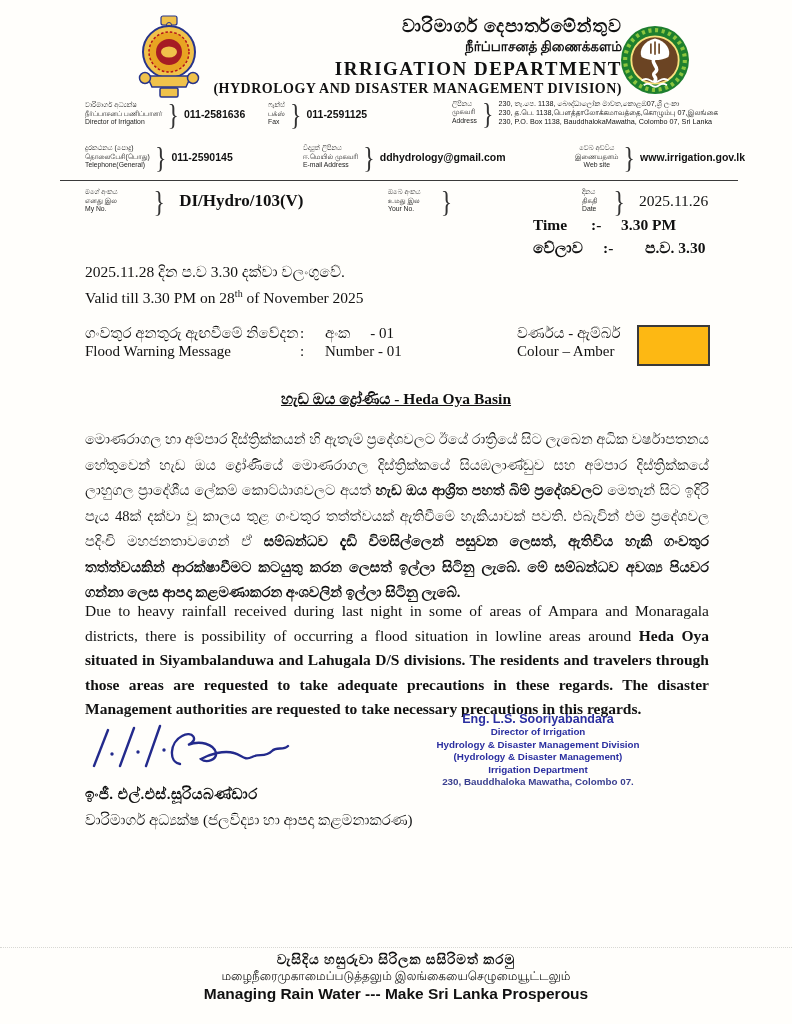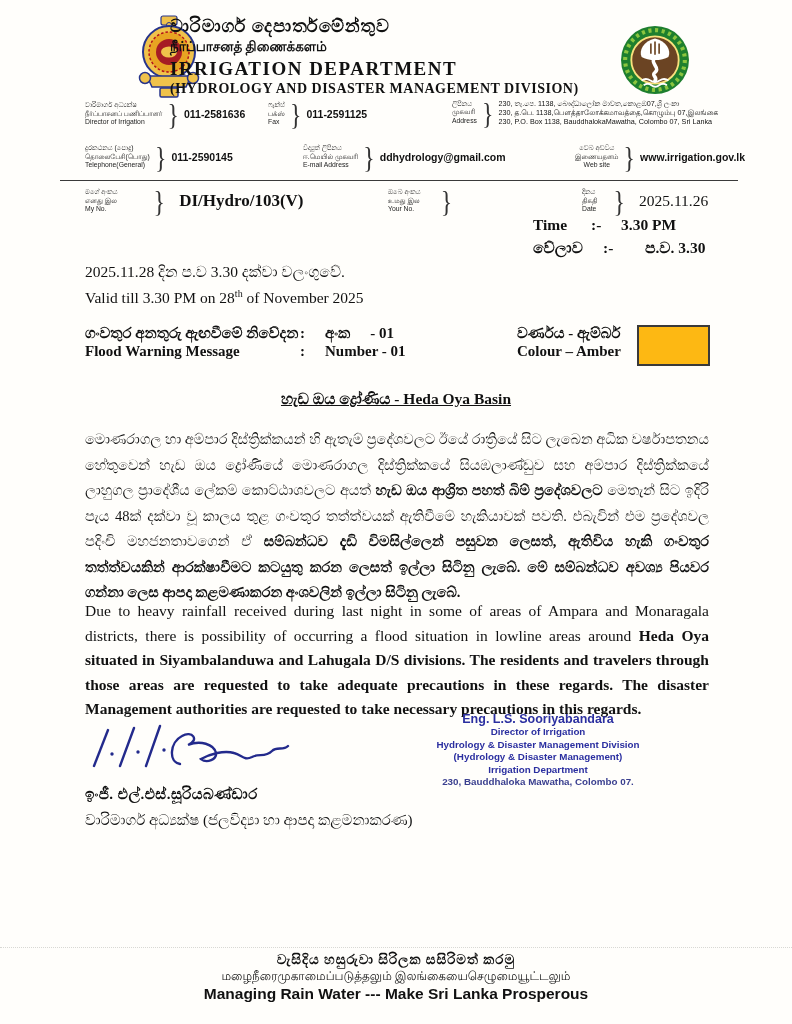--- a/index.html
+++ b/index.html
@@ -2,21 +2,21 @@
 <html><head>
 <meta charset="utf-8">
 <style>
   * { margin:0; padding:0; box-sizing:border-box; }
   body { background:#888; font-family:"Liberation Serif", serif; }
   .page { position:relative; width:792px; height:1024px; background:#fffefb; margin:0 auto; overflow:hidden; color:#111; }
 
   
   .emblem { position:absolute; left:137px; top:13px; width:64px; height:88px; }
   .dept-logo { position:absolute; left:620px; top:25px; width:70px; height:70px; }
-  .header-text { position:absolute; left:170px; top:16px; width:452px; text-align:left; }
+  .header-text { position:absolute; left:170px; top:16px; width:452px; text-align:right; }
   .h-si { font-size:18px; font-weight:bold; letter-spacing:1px; }
   .h-ta { font-size:13.5px; font-weight:bold; margin-top:2px; }
   .h-en { font-size:19px; font-weight:bold; letter-spacing:1.5px; margin-top:2px; }
   .h-sub { font-size:14px; font-weight:bold; letter-spacing:0.5px; margin-top:1px; }
 
   
   .cg { position:absolute; display:flex; align-items:center; gap:5px; font-family:"Liberation Sans", sans-serif; }
   .cl { font-size:6.8px; line-height:8.5px; color:#222; }
   .brace { font-size:24px; font-weight:200; color:#333; transform:scaleY(1.25); line-height:1; font-family:"Liberation Serif", serif; }
   .cv { font-size:10.5px; font-weight:600; color:#111; }
@@ -31,21 +31,21 @@
   .rv-big { font-size:17px; font-weight:bold; }
   .rv-date { font-size:15.5px; }
 
   .time-row { position:absolute; left:533px; display:grid; grid-template-columns:58px 30px auto; font-size:15.5px; font-weight:bold; }
 
   .valid { position:absolute; left:85px; top:261px; font-size:15.5px; line-height:22px; }
   sup { font-size:10px; }
 
   
   .warn { position:absolute; left:85px; top:325px; width:545px; display:grid;
-          grid-template-columns:215px 25px 165px 1fr; row-gap:1px; font-weight:bold; font-size:15px; }
+          grid-template-columns:215px 25px 165px 1fr; row-gap:1px; font-weight:normal; font-size:15px; }
   .warn .c4 { padding-left:27px; }
   .num-si { display:flex; gap:20px; }
   .amber-box { position:absolute; left:637px; top:325px; width:73px; height:41px; background:#FDB813; border:2px solid #3a3a3a; }
 
   .doc-title { position:absolute; left:0; top:390px; width:100%; text-align:center;
                font-size:15.5px; font-weight:bold; text-decoration:underline; }
 
   .para { position:absolute; left:85px; width:624px; text-align:justify; }
   .para-si { top:427px; font-size:14.5px; line-height:25.5px; }
   .para-en { top:599px; font-size:15.5px; line-height:24.5px; }

